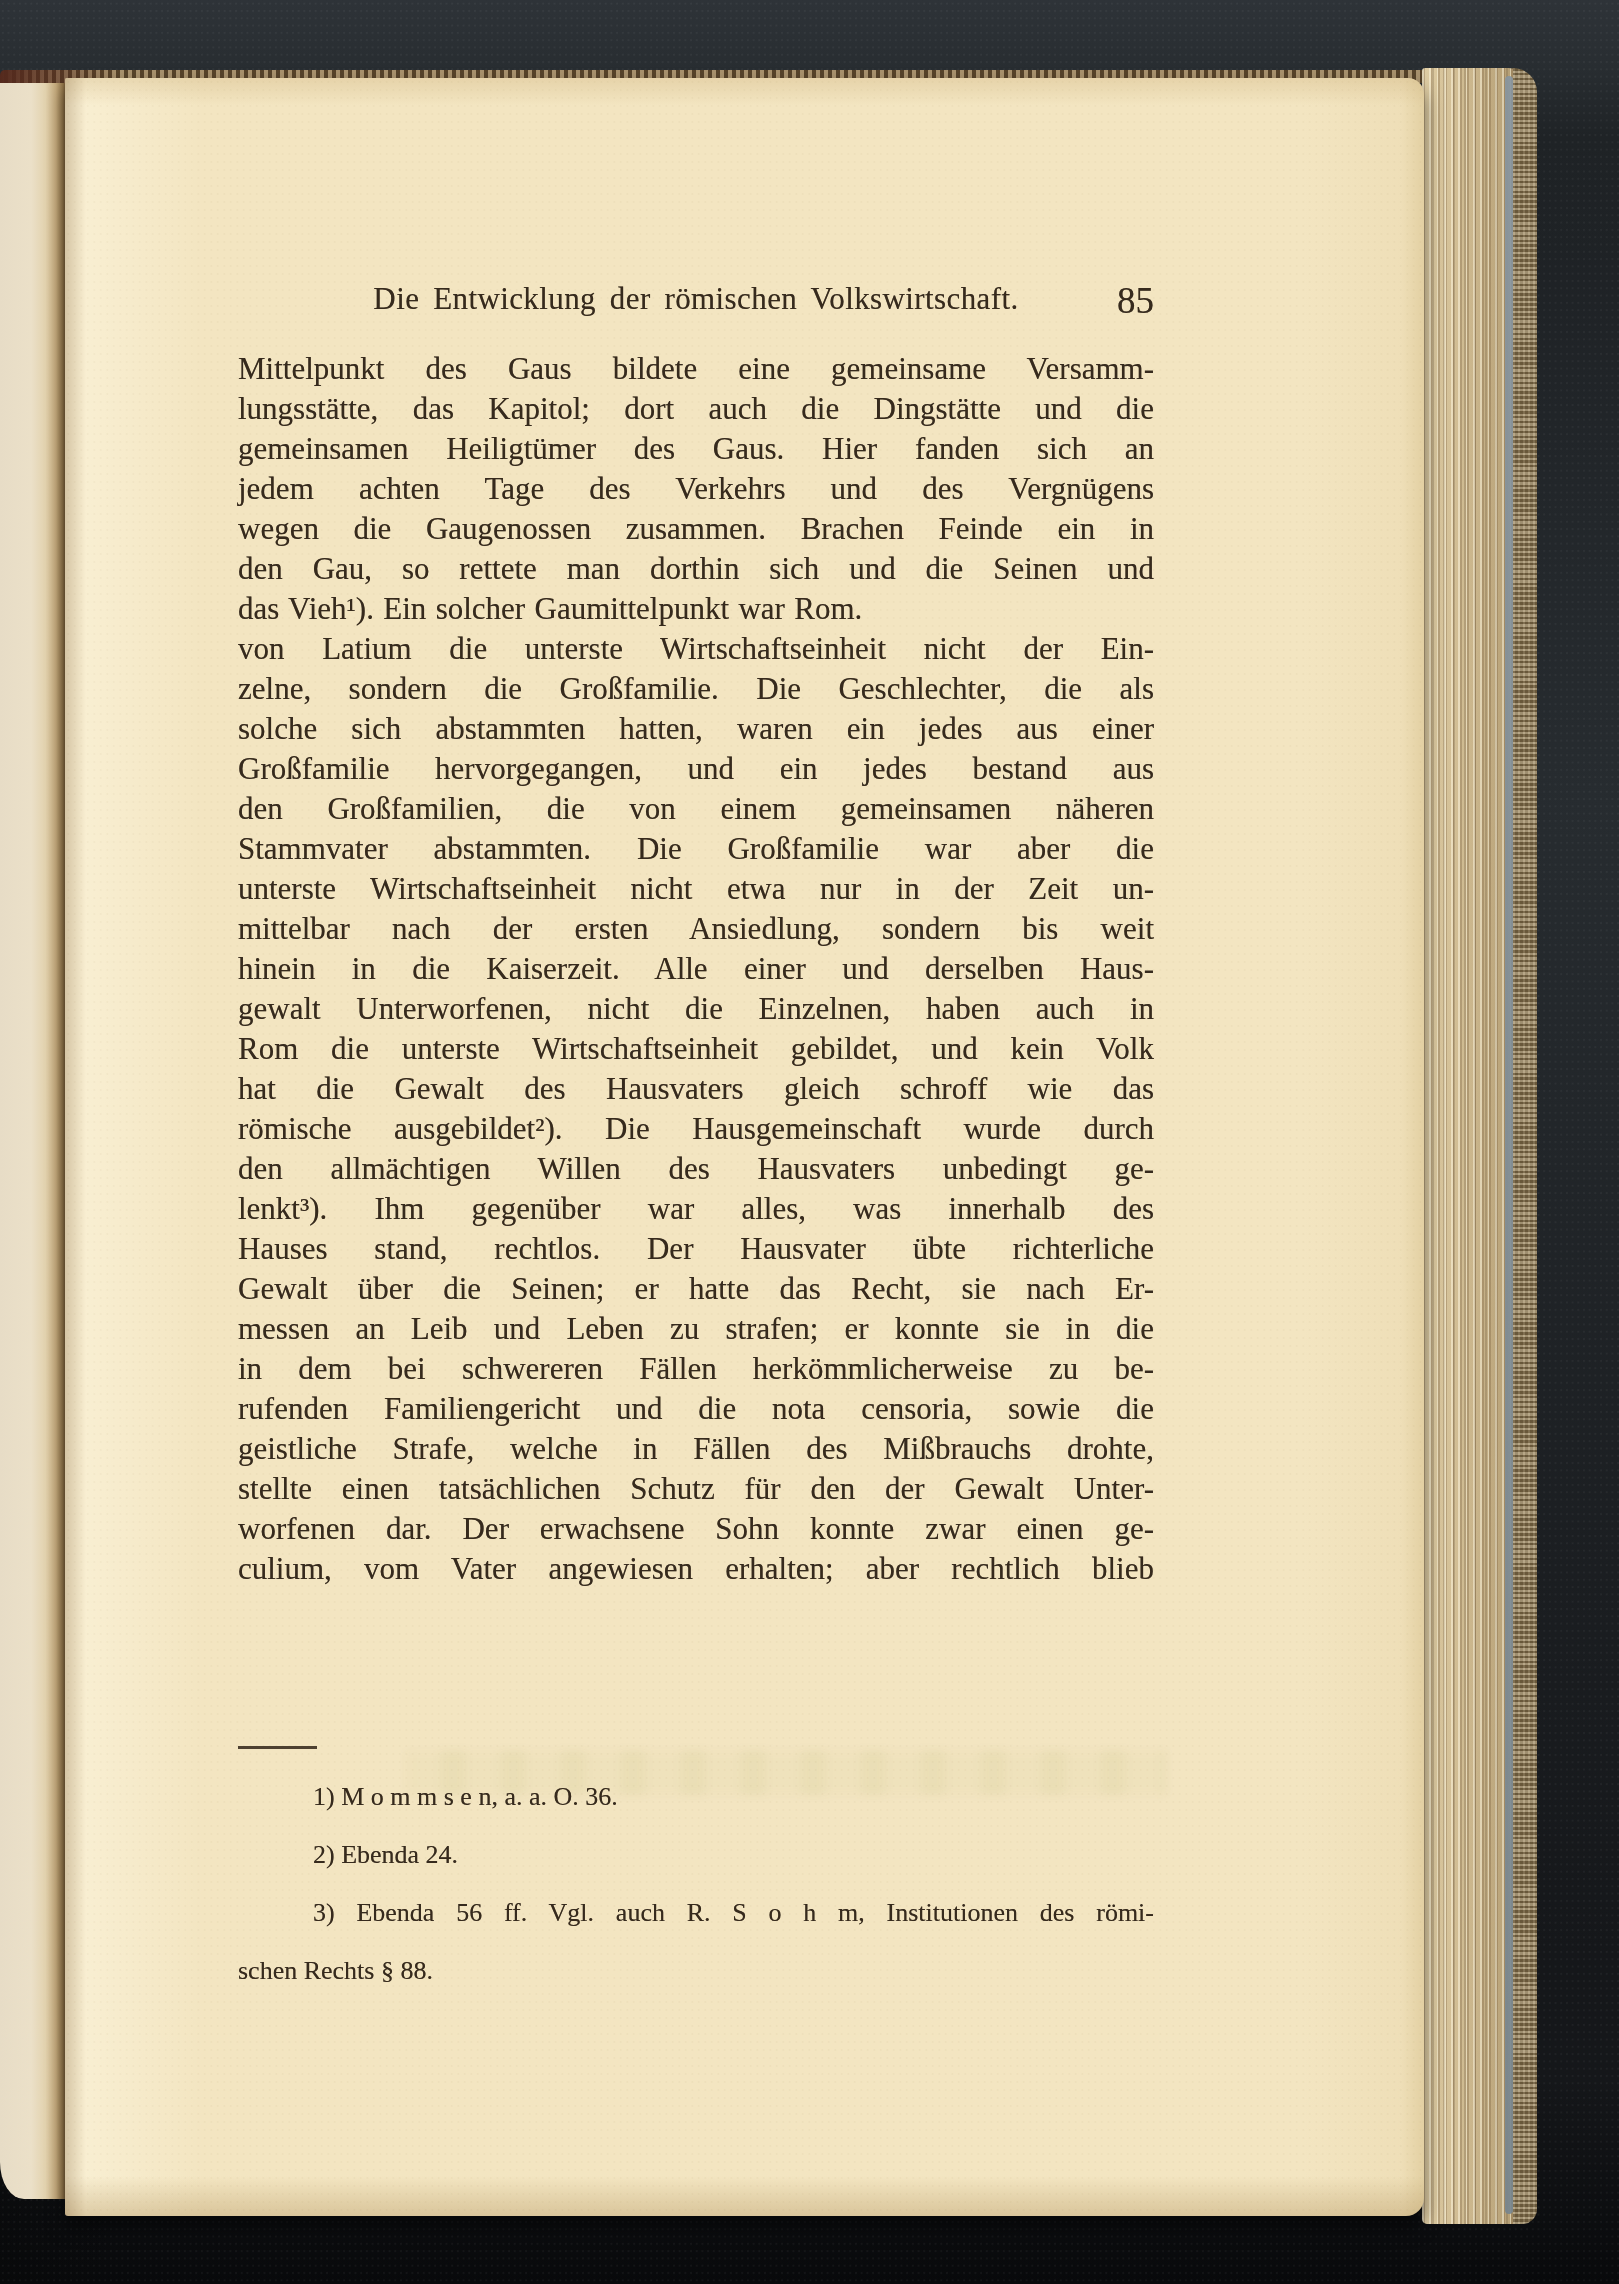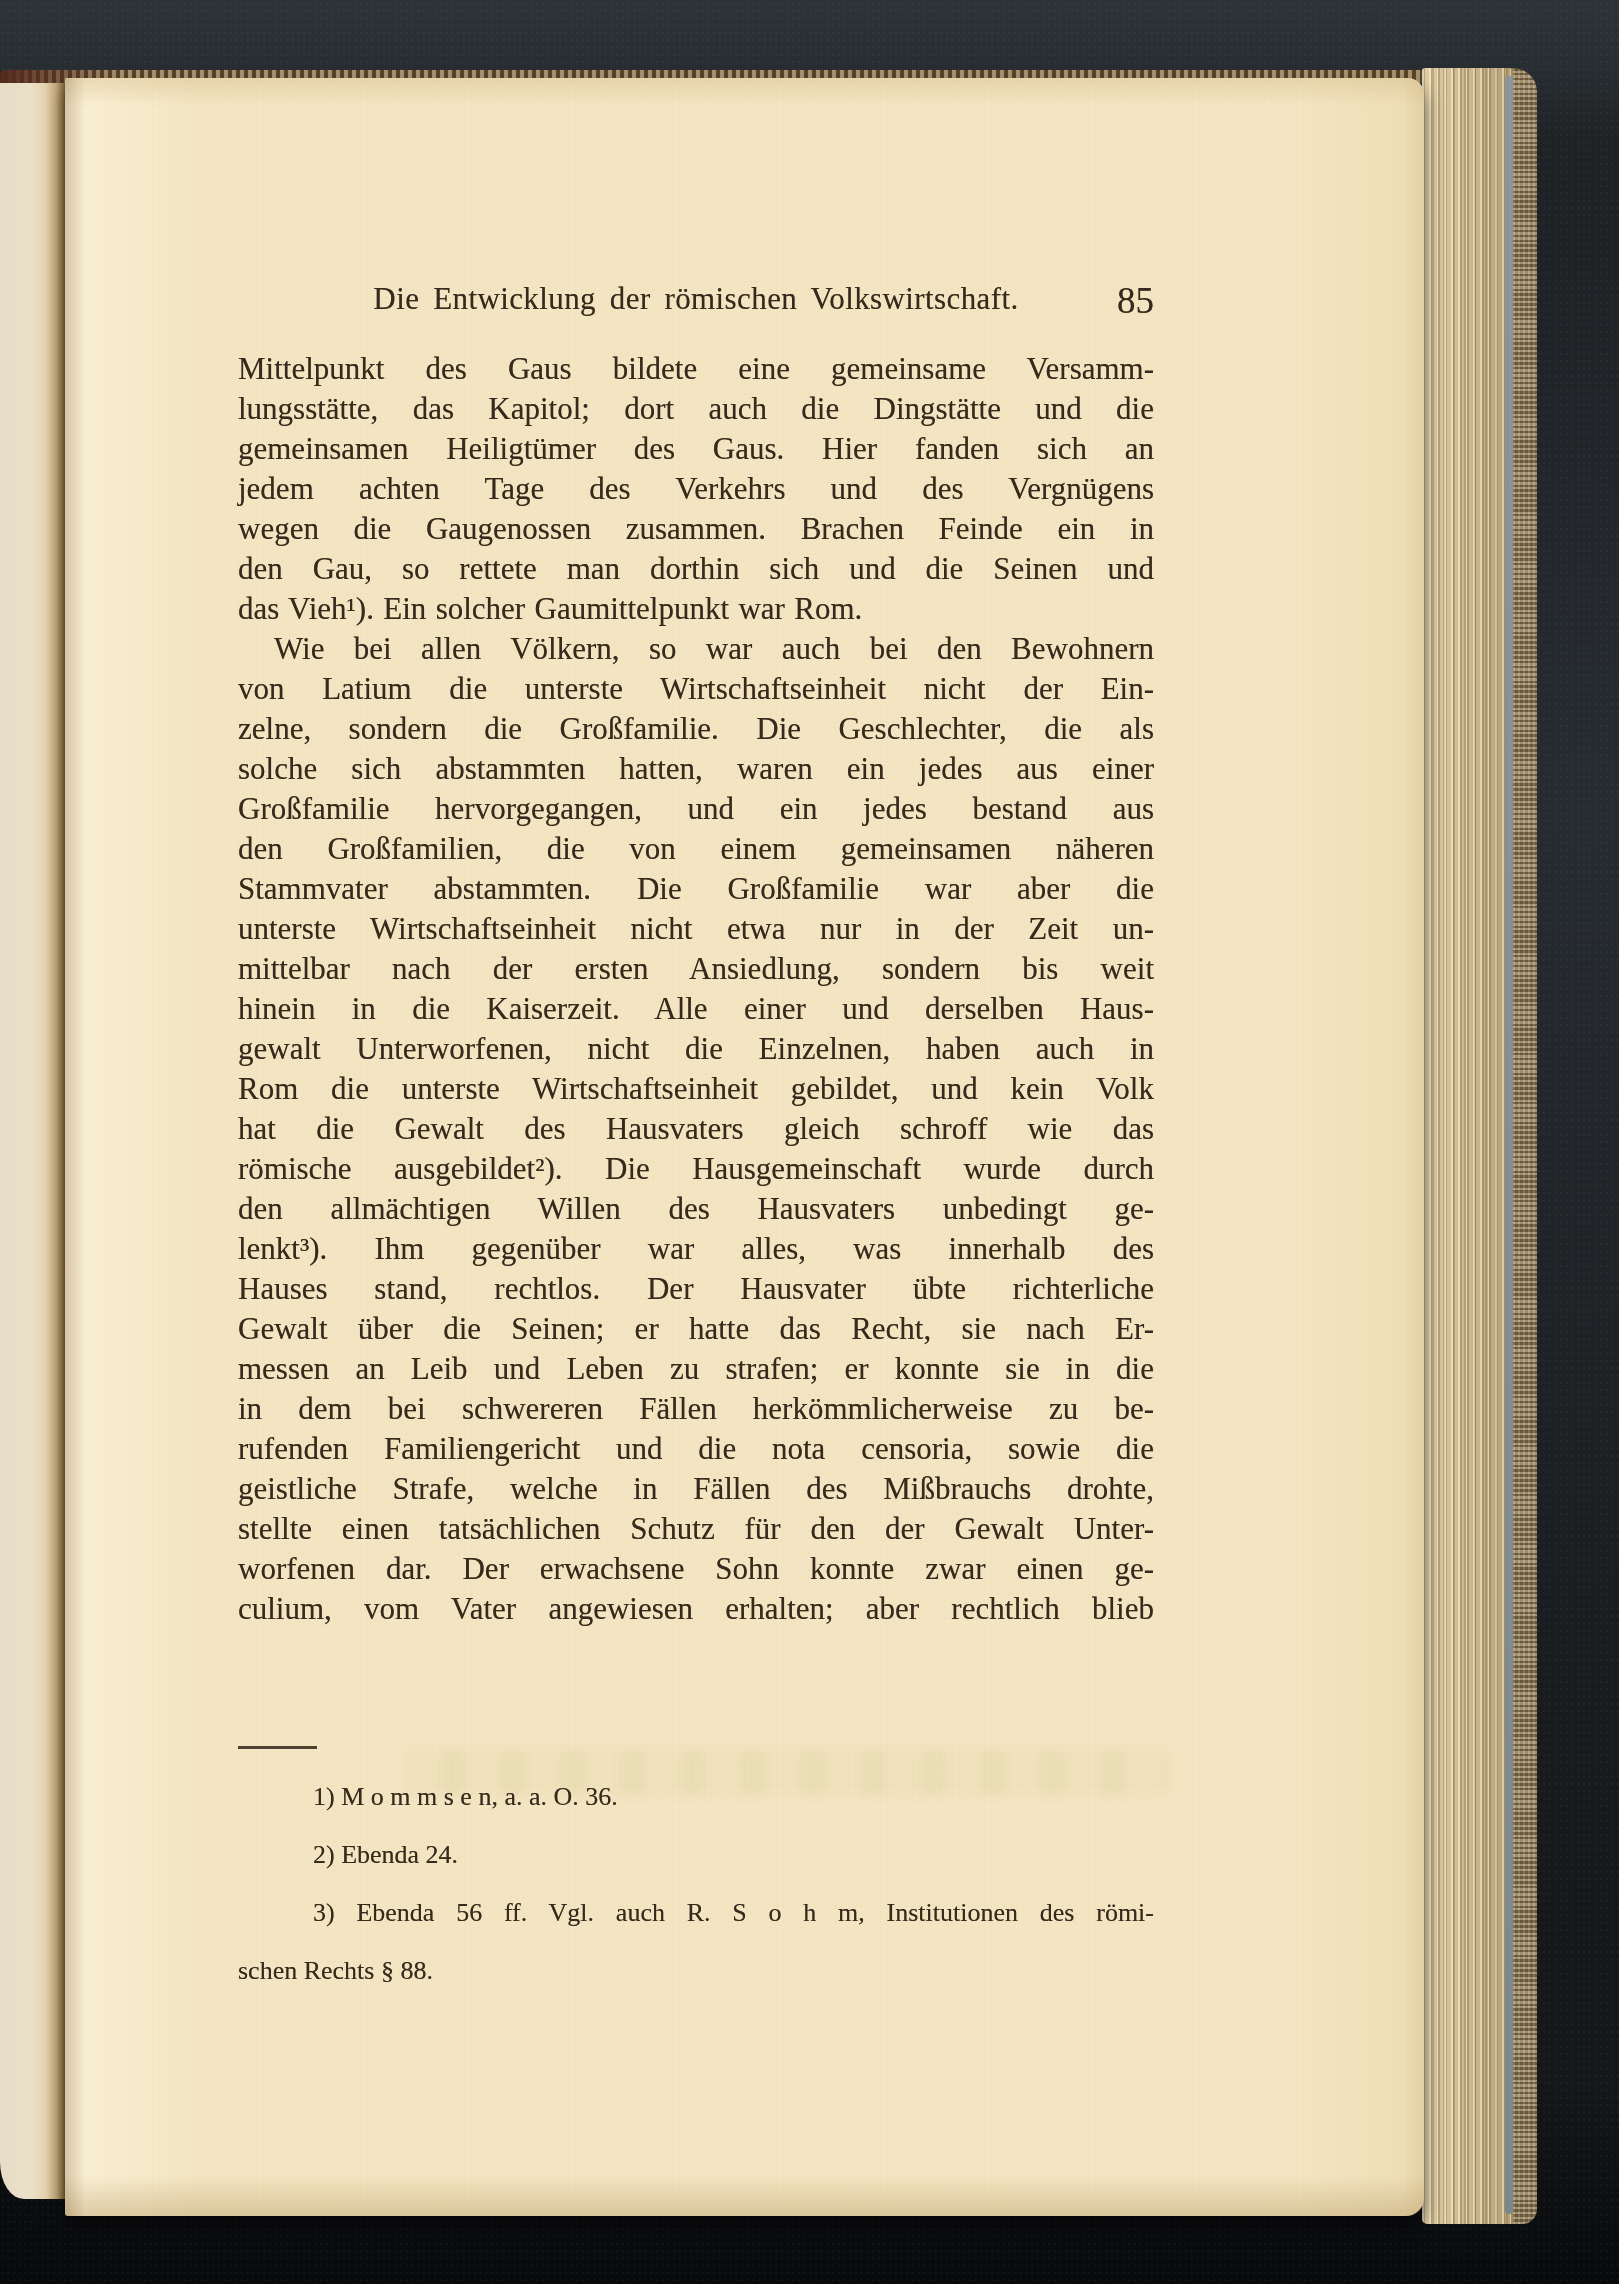--- a/index.html
+++ b/index.html
@@ -121,21 +121,20 @@
       <div class="para">
           <div class="line">Mittelpunkt des Gaus bildete eine gemeinsame Versamm-</div>
           <div class="line">lungsstätte, das Kapitol; dort auch die Dingstätte und die</div>
           <div class="line">gemeinsamen Heiligtümer des Gaus. Hier fanden sich an</div>
           <div class="line">jedem achten Tage des Verkehrs und des Vergnügens</div>
           <div class="line">wegen die Gaugenossen zusammen. Brachen Feinde ein in</div>
           <div class="line">den Gau, so rettete man dorthin sich und die Seinen und</div>
           <div class="line endline">das Vieh¹). Ein solcher Gaumittelpunkt war Rom.</div>
         </div>
       <div class="para">
-          <div class="line indent">Wie bei allen Völkern, so war auch bei den Bewohnern</div>
           <div class="line">von Latium die unterste Wirtschaftseinheit nicht der Ein-</div>
           <div class="line">zelne, sondern die Großfamilie. Die Geschlechter, die als</div>
           <div class="line">solche sich abstammten hatten, waren ein jedes aus einer</div>
           <div class="line">Großfamilie hervorgegangen, und ein jedes bestand aus</div>
           <div class="line">den Großfamilien, die von einem gemeinsamen näheren</div>
           <div class="line">Stammvater abstammten. Die Großfamilie war aber die</div>
           <div class="line">unterste Wirtschaftseinheit nicht etwa nur in der Zeit un-</div>
           <div class="line">mittelbar nach der ersten Ansiedlung, sondern bis weit</div>
           <div class="line">hinein in die Kaiserzeit. Alle einer und derselben Haus-</div>
           <div class="line">gewalt Unterworfenen, nicht die Einzelnen, haben auch in</div>

